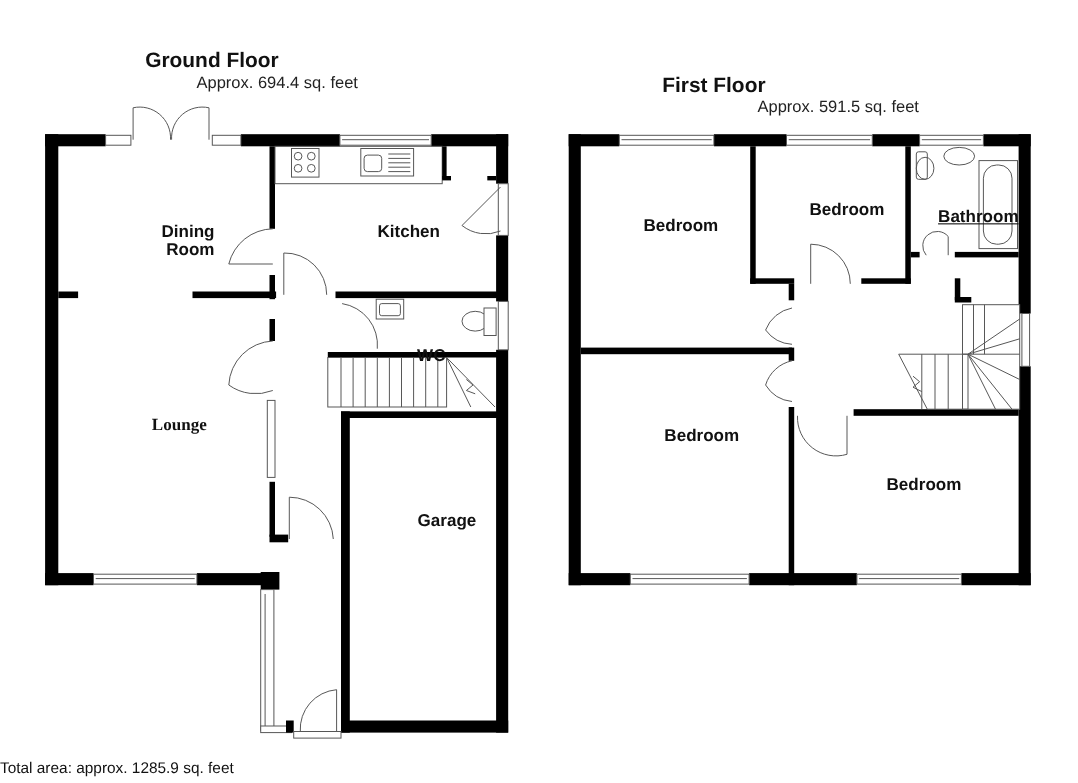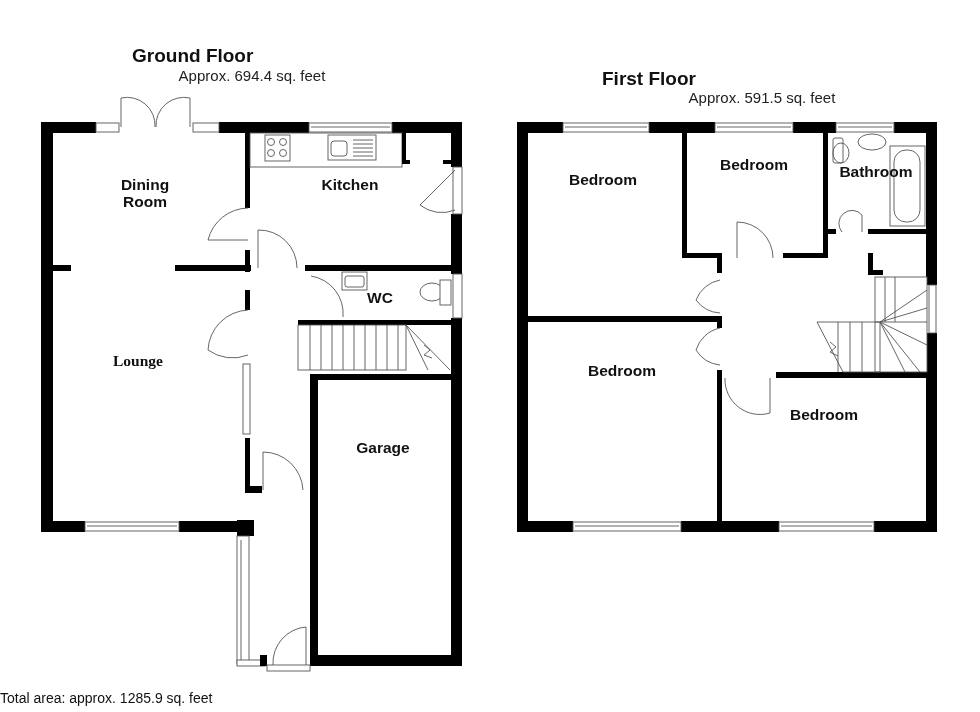--- a/index.html
+++ b/index.html
@@ -4,21 +4,21 @@
 <style>
   html, body { margin: 0; padding: 0; background: #ffffff; }
   body { width: 980px; height: 712px; position: relative; overflow: hidden; font-family: "Liberation Sans", sans-serif; color: #111; }
   .floor-title { position: absolute; font-weight: bold; font-size: 19px; text-align: left; width: 240px; }
   .floor-sub { position: absolute; font-size: 15px; text-align: center; width: 240px; color: #222; }
   .total { position: absolute; left: 0; width: 980px; top: 690px; font-size: 14px; color: #111; }
   svg { position: absolute; left: 0; top: 0; }
   .wall { fill: #000; }
   .thin { fill: #fff; stroke: #555; stroke-width: 0.9; }
   .line { fill: none; stroke: #555; stroke-width: 0.9; }
-  .room-label { position: absolute; font-weight: bold; font-size: 15.5px; text-align: center; line-height: 17px; white-space: pre-line; }
+  .room-label { position: absolute; font-weight: bold; font-size: 15.5px; text-align: right; line-height: 17px; white-space: pre-line; margin-top: 26px; }
 </style>
 </head>
 <body>
 
 <div class="floor-title" style="left:132px; top:45px;">Ground Floor</div>
 <div class="floor-sub" style="left:132px; top:67px;">Approx. 694.4 sq. feet</div>
 
 <div class="floor-title" style="left:602px; top:68px;">First Floor</div>
 <div class="floor-sub" style="left:642px; top:89px;">Approx. 591.5 sq. feet</div>
 
@@ -185,17 +185,17 @@
 
 <div class="room-label" style="left:95px; top:176px; width:100px;">Dining
 Room</div>
 <div class="room-label" style="left:300px; top:176px; width:100px;">Kitchen</div>
 <div class="room-label" style="left:355px; top:289px; width:50px;">WC</div>
 <div class="room-label" style="left:88px; top:352px; width:100px;font-family:Liberation Serif, serif;">Lounge</div>
 <div class="room-label" style="left:333px; top:439px; width:100px;">Garage</div>
 
 <div class="room-label" style="left:553px; top:171px; width:100px;">Bedroom</div>
 <div class="room-label" style="left:704px; top:156px; width:100px;">Bedroom</div>
-<div class="room-label" style="left:826px; top:163px; width:100px;">Bathroom</div>
+<div class="room-label" style="left:826px; top:163px; width:100px;text-decoration:underline;">Bathroom</div>
 <div class="room-label" style="left:572px; top:362px; width:100px;">Bedroom</div>
 <div class="room-label" style="left:774px; top:406px; width:100px;">Bedroom</div>
 
 <div class="total">Total area: approx. 1285.9 sq. feet</div>
 
 </body></html>

